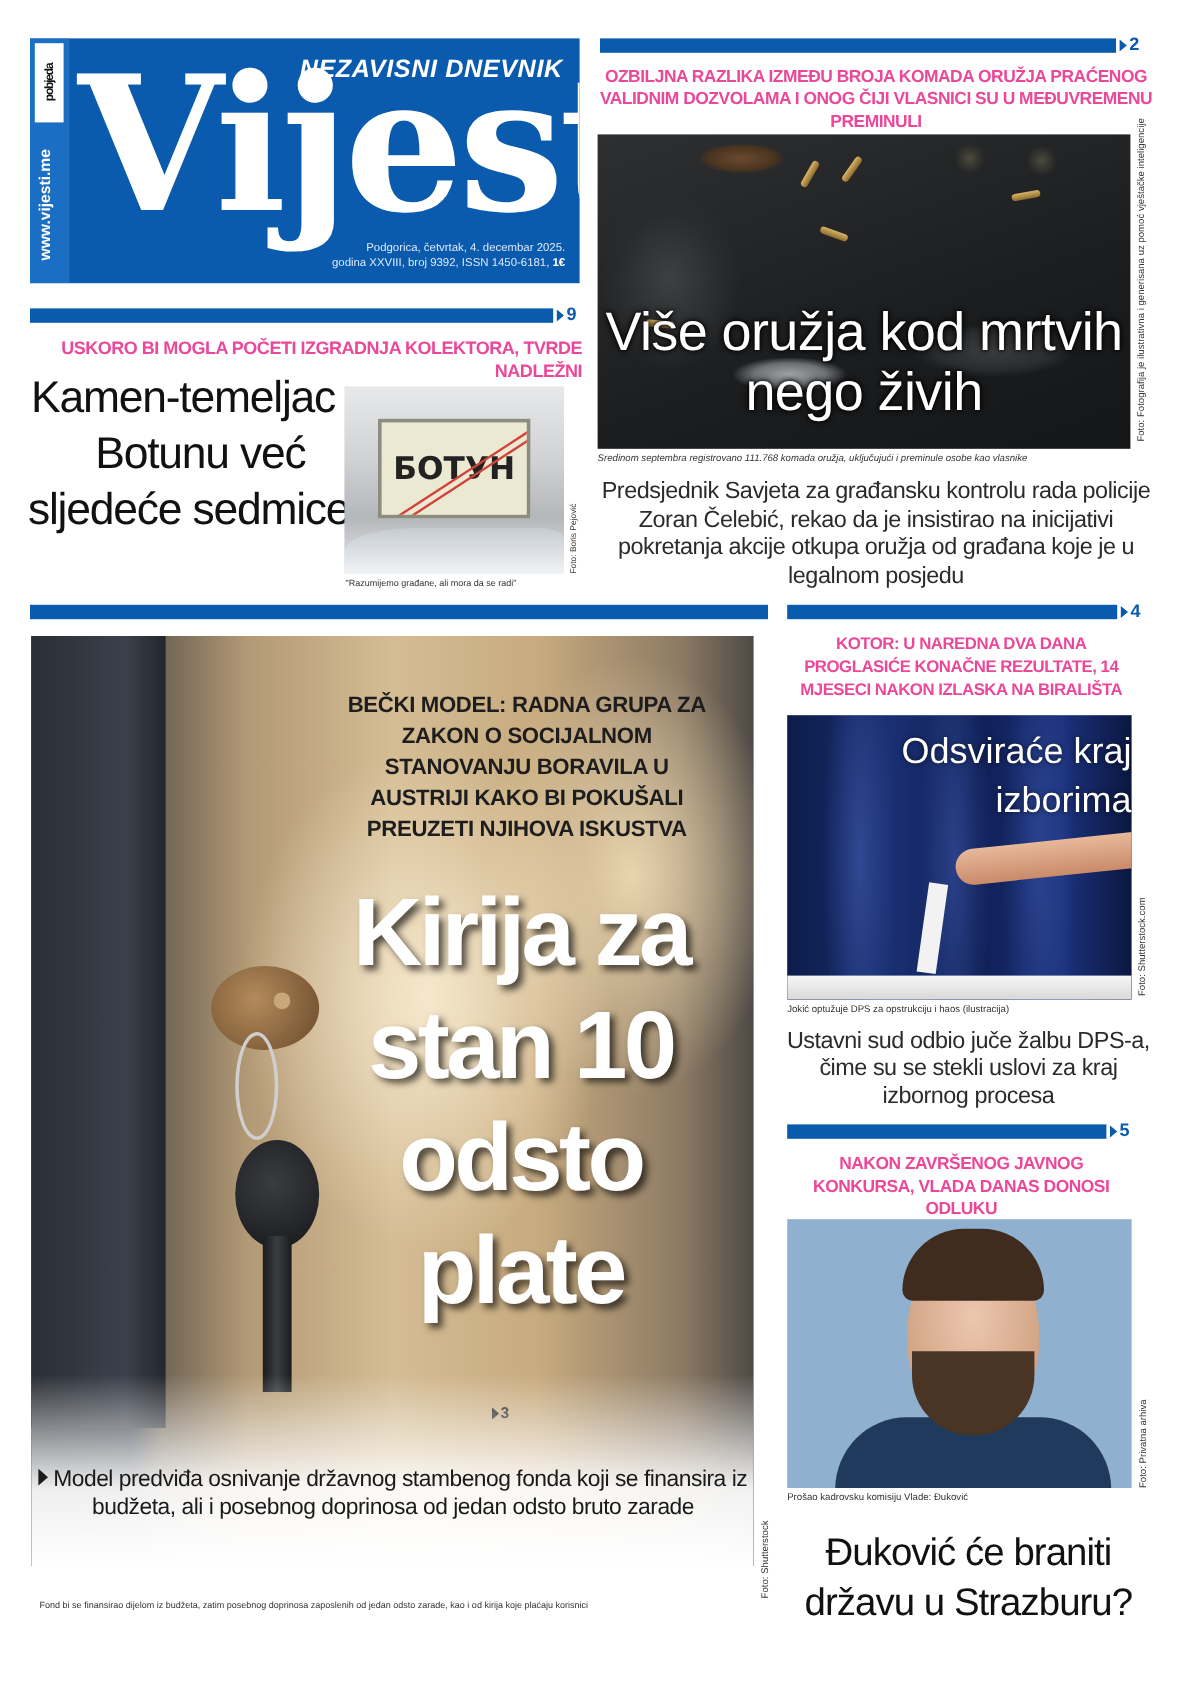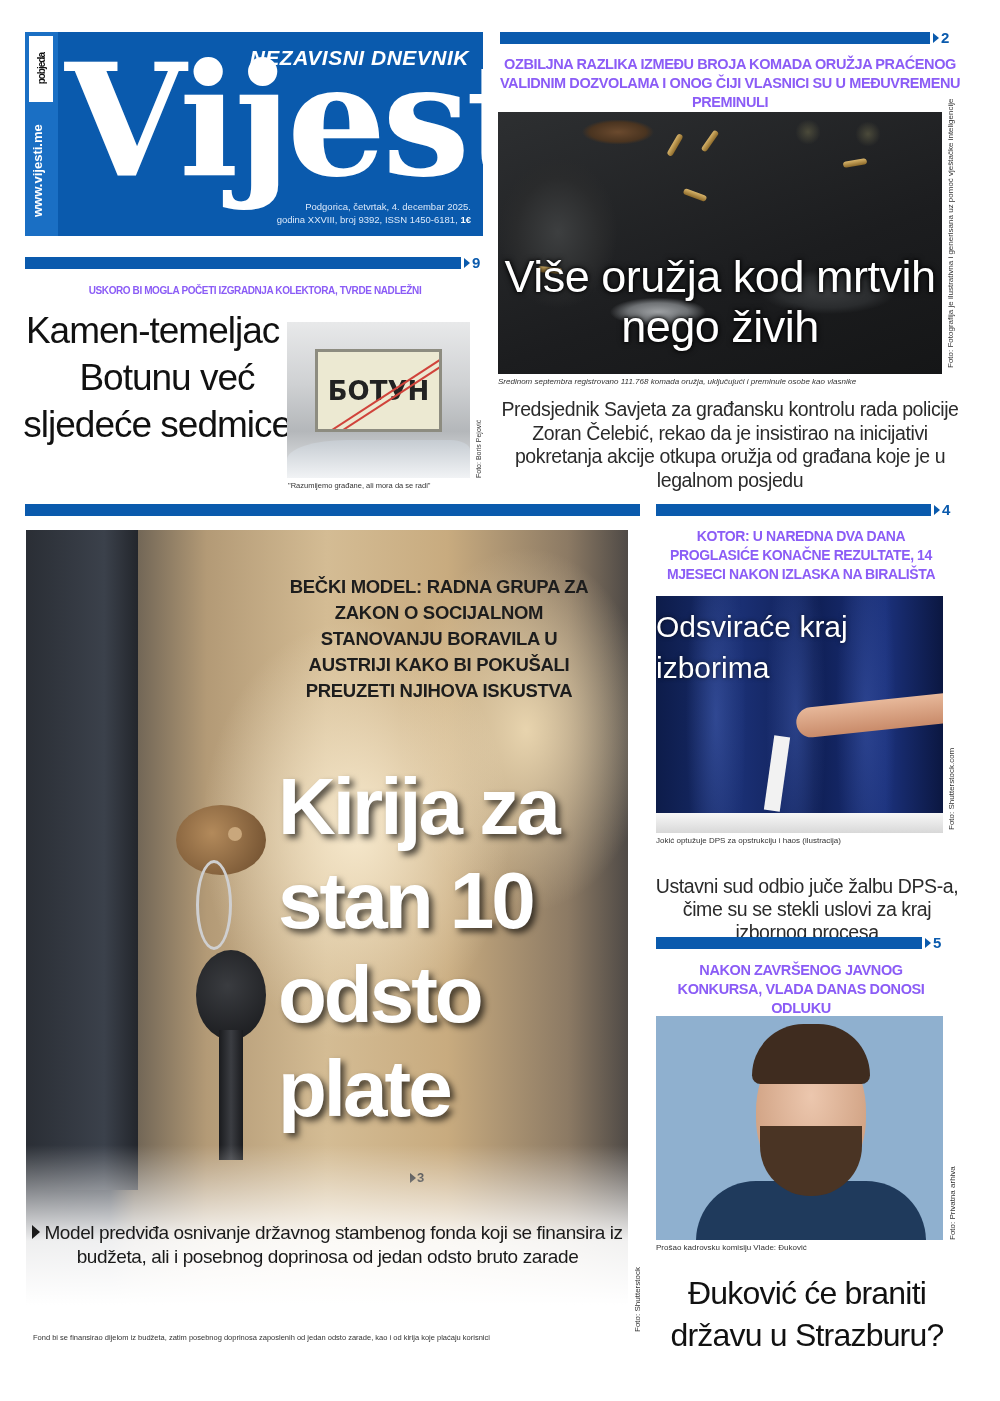--- a/index.html
+++ b/index.html
@@ -18,21 +18,21 @@
   .mast-side { position: absolute; left: 0; top: 0; width: 33px; height: 204px; background: #1a6fc4; }
   .mast-logo-box { position: absolute; left: 4px; top: 4px; width: 24px; height: 66px; background: #fff; display: flex; align-items: center; justify-content: center; }
   .mast-logo-box span { display: block; writing-mode: vertical-rl; transform: rotate(180deg); font-size: 10px; font-weight: bold; color: #111; letter-spacing: -1px; }
   .mast-url { position: absolute; left: 5px; top: 80px; width: 22px; height: 118px; writing-mode: vertical-rl; transform: rotate(180deg); color: #fff; font-weight: bold; font-size: 13px; text-align: center; }
   .mast-tag { position: absolute; right: 14px; top: 14px; color: #fff; font-weight: bold; font-style: italic; font-size: 21px; letter-spacing: 0.5px; }
   .mast-title { position: absolute; left: 40px; top: -6px; color: #fff; font-family: "DejaVu Serif", "Liberation Serif", serif; font-weight: bold; font-size: 156px; line-height: 190px; letter-spacing: -4px; }
   .mast-date { position: absolute; right: 12px; top: 168px; color: #dbe9fb; font-size: 9.5px; text-align: right; line-height: 13px; }
   .mast-date b { color: #fff; }
 
   
-  .kicker { position: absolute; text-transform: uppercase; font-family: "Liberation Sans", sans-serif; font-weight: bold; color: #8b5cf6; text-align: center; font-stretch: condensed; letter-spacing: -0.4px; }
+  .kicker { position: absolute; text-transform: uppercase; font-family: "Liberation Sans", sans-serif; font-weight: bold; color: #ec4899; text-align: center; font-stretch: condensed; letter-spacing: -0.4px; }
 
   
   .photo { position: absolute; overflow: hidden; }
   .guns { left: 498px; top: 112px; width: 444px; height: 262px;
     background:
       radial-gradient(ellipse 60px 18px at 160px 200px, #a0a3a6 0%, #6e7174 50%, transparent 80%),
       radial-gradient(ellipse 80px 26px at 330px 180px, #3b3d3f 0%, #2a2c2e 60%, transparent 85%),
       radial-gradient(ellipse 70px 90px at 60px 120px, #3d3f40 0%, #2a2b2c 60%, transparent 85%),
       radial-gradient(ellipse 40px 14px at 120px 20px, #6b4a2e 0%, #4a3420 70%, transparent 90%),
       radial-gradient(circle 14px at 310px 20px, #4b4a3a 0%, transparent 90%),
@@ -60,34 +60,34 @@
   .lead-photo .fade { position: absolute; left: 0; right: 0; bottom: 0; height: 160px; background: linear-gradient(rgba(255,255,255,0), rgba(255,255,255,0.92) 60%, #ffffff); }
   .door-edge { position: absolute; left: 0; top: 0; width: 112px; height: 660px; background: linear-gradient(90deg, #2a2e35, #3b414b 70%, #23262c); }
   .key-head { position: absolute; border-radius: 50%; }
   .key1 { left: 150px; top: 275px; width: 90px; height: 70px; background: radial-gradient(circle at 40% 40%, #b38a5b, #6a4a2b); }
   .key1-hole { position: absolute; left: 52px; top: 22px; width: 14px; height: 14px; background: #c9a77c; border-radius: 50%; }
   .ring { position: absolute; left: 170px; top: 330px; width: 36px; height: 90px; border: 3px solid #cfcfd0; border-radius: 50%; }
   .key2 { left: 170px; top: 420px; width: 70px; height: 90px; background: radial-gradient(circle at 45% 40%, #3a3c40, #16171a); }
   .key2-shaft { position: absolute; left: 193px; top: 500px; width: 24px; height: 130px; background: linear-gradient(90deg, #1a1b1e, #3b3d42, #1a1b1e); }
 
   .lead-kicker { position: absolute; left: 258px; top: 44px; width: 310px; text-align: center; font-weight: bold; text-transform: uppercase; font-size: 18.5px; line-height: 26px; color: #1d1d1d; letter-spacing: -0.3px; }
-  .lead-headline { position: absolute; left: 252px; top: 200px; width: 360px; text-align: left; color: #fff; font-weight: bold; font-size: 80px; line-height: 94px; letter-spacing: -3px; text-shadow: 4px 4px 6px rgba(0,0,0,0.65); font-stretch: condensed; margin-top: 30px; }
+  .lead-headline { position: absolute; left: 228px; top: 200px; width: 360px; text-align: center; color: #fff; font-weight: bold; font-size: 80px; line-height: 94px; letter-spacing: -3px; text-shadow: 4px 4px 6px rgba(0,0,0,0.65); font-stretch: condensed; }
   .lead-ref { position: absolute; left: 384px; top: 640px; font-weight: bold; font-size: 13px; color: #222; display: flex; align-items: center; }
   .lead-ref .tri { display: inline-block; border-top: 5px solid transparent; border-bottom: 5px solid transparent; border-left: 6px solid #222; margin-right: 1px; }
 
   .bullets { position: absolute; left: 30px; top: 1221px; width: 595px; font-size: 19px; line-height: 24px; color: #1a1a1a; text-align: center; letter-spacing: -0.4px; }
   .bullets .tri { display: inline-block; border-top: 7px solid transparent; border-bottom: 7px solid transparent; border-left: 8px solid #1a1a1a; margin-right: 4px; }
 
   .vote { left: 656px; top: 596px; width: 287px; height: 237px;
     background:
       radial-gradient(ellipse 30px 200px at 60px 120px, rgba(80,110,200,0.45), transparent),
       radial-gradient(ellipse 30px 200px at 140px 120px, rgba(80,110,200,0.40), transparent),
       radial-gradient(ellipse 30px 200px at 210px 120px, rgba(80,110,200,0.35), transparent),
       linear-gradient(90deg, #0d1c4a 0%, #1a2f73 30%, #0f1f55 55%, #1b317b 80%, #0b1741 100%); }
-  .vote-headline { position: absolute; left: 0; right: 0; top: 10px; color: #fff; text-align: left; font-size: 30px; line-height: 41px; text-shadow: 0 0 4px rgba(0,0,0,0.6); }
+  .vote-headline { position: absolute; left: 0; right: 0; top: 10px; color: #fff; text-align: right; font-size: 30px; line-height: 41px; text-shadow: 0 0 4px rgba(0,0,0,0.6); }
   .vote-arm { position: absolute; left: 140px; top: 105px; width: 150px; height: 30px; background: linear-gradient(#e7b89a, #c98b6a); border-radius: 15px 0 0 15px; transform: rotate(-6deg); }
   .vote-paper { position: absolute; left: 113px; top: 140px; width: 16px; height: 75px; background: #f2f2f2; transform: rotate(8deg); }
   .vote-box { position: absolute; left: 0; right: 0; bottom: 0; height: 20px; background: linear-gradient(#f7f7f7, #d8d8d8); }
 
   .portrait { left: 656px; top: 1016px; width: 287px; height: 224px; background: #8fb0cf; }
   .p-head { position: absolute; left: 100px; top: 20px; width: 110px; height: 150px; border-radius: 50% 50% 45% 45%; background: radial-gradient(ellipse at 50% 40%, #ecc7ae, #c99878); }
   .p-hair { position: absolute; left: 96px; top: 8px; width: 118px; height: 60px; border-radius: 60px 60px 10px 10px; background: #3f2c1f; }
   .p-beard { position: absolute; left: 104px; top: 110px; width: 102px; height: 70px; border-radius: 0 0 50px 50px; background: #4a3424; }
   .p-body { position: absolute; left: 40px; top: 165px; width: 230px; height: 80px; border-radius: 60px 60px 0 0; background: #1f3a5c; }
 
@@ -128,21 +128,21 @@
 </div>
 <div class="vcredit" style="left:946px; top:118px; height:250px;">Foto: Fotografija je ilustrativna i generisana uz pomoć vještačke inteligencije</div>
 <div class="caption" style="left:498px; top:377px; font-size:8px;font-style:italic;">Sredinom septembra registrovano 111.768 komada oružja, uključujući i preminule osobe kao vlasnike</div>
 <div class="deck gray-txt" style="left:500px; top:398px; width:460px; font-size:19.5px; line-height:23.5px; letter-spacing:-0.4px;">Predsjednik Savjeta za građansku kontrolu rada policije Zoran Čelebić, rekao da je insistirao na inicijativi pokretanja akcije otkupa oružja od građana koje je u legalnom posjedu</div>
 
 <div class="bar" style="left:25px; top:257px; width:436px;"></div>
 <div class="bar-num" style="left:464px; top:256px;">
   <span class="tri"></span>
     <span>9</span>
 </div>
-<div class="kicker" style="left:25px; top:281px; width:460px; font-size:10px; line-height:19px; text-align:center;">USKORO BI MOGLA POČETI IZGRADNJA KOLEKTORA, TVRDE NADLEŽNI</div>
+<div class="kicker" style="left:25px; top:281px; width:460px; font-size:15px; line-height:19px; text-align:right;">USKORO BI MOGLA POČETI IZGRADNJA KOLEKTORA, TVRDE NADLEŽNI</div>
 <div class="abs" style="left:22px; top:307px; width:290px; text-align:center; font-size:37px; line-height:47px; letter-spacing:-1px; color:#111;">Kamen-temeljac u Botunu već sljedeće sedmice?</div>
 
 <div class="photo botun">
   <div class="botun-sign">
     <span>БОТУН</span>
     <div class="slash"></div>
   </div>
   <div class="botun-car"></div>
 </div>
 <div class="vcredit" style="left:475px; top:400px; height:78px; font-size:7px;">Foto: Boris Pejović</div>
@@ -181,21 +181,21 @@
 <div class="kicker" style="left:656px; top:527px; width:290px; font-size:14px; line-height:19px;">KOTOR: U NAREDNA DVA DANA PROGLASIĆE KONAČNE REZULTATE, 14 MJESECI NAKON IZLASKA NA BIRALIŠTA</div>
 
 <div class="photo vote">
   <div class="vote-arm"></div>
   <div class="vote-paper"></div>
   <div class="vote-box"></div>
   <div class="vote-headline">Odsviraće kraj izborima</div>
 </div>
 <div class="vcredit" style="left:947px; top:735px; height:95px; font-size:8px;">Foto: Shutterstock.com</div>
 <div class="caption" style="left:656px; top:836px; font-size:8px;">Jokić optužuje DPS za opstrukciju i haos (ilustracija)</div>
-<div class="deck gray-txt" style="left:652px; top:875px; width:310px; font-size:19.5px; line-height:23px; letter-spacing:-0.4px;">Ustavni sud odbio juče žalbu DPS-a, čime su se stekli uslovi za kraj izbornog procesa</div>
+<div class="deck gray-txt" style="left:652px; top:856px; width:310px; font-size:19.5px; line-height:23px; letter-spacing:-0.4px;">Ustavni sud odbio juče žalbu DPS-a, čime su se stekli uslovi za kraj izbornog procesa</div>
 
 <div class="bar" style="left:656px; top:937px; width:266px;"></div>
 <div class="bar-num" style="left:925px; top:936px;">
   <span class="tri"></span>
     <span>5</span>
 </div>
 <div class="kicker" style="left:656px; top:961px; width:290px; font-size:14.5px; line-height:19px;">NAKON ZAVRŠENOG JAVNOG KONKURSA, VLADA DANAS DONOSI ODLUKU</div>
 
 <div class="photo portrait">
   <div class="p-body"></div>

